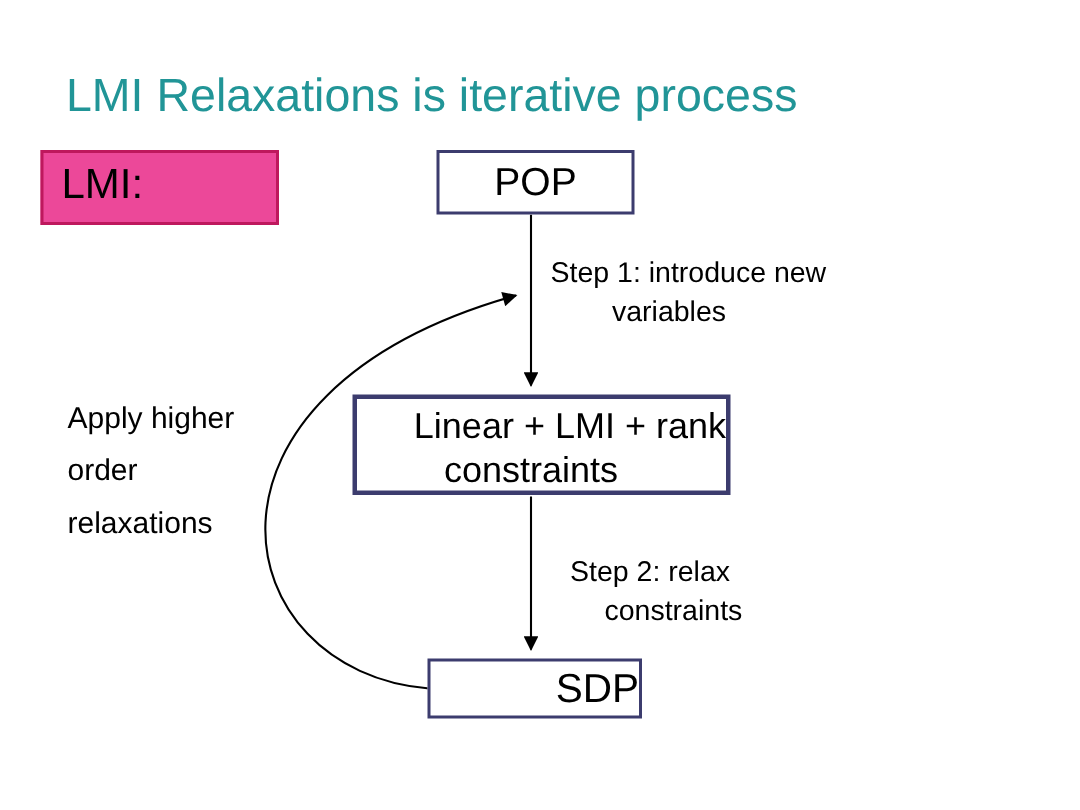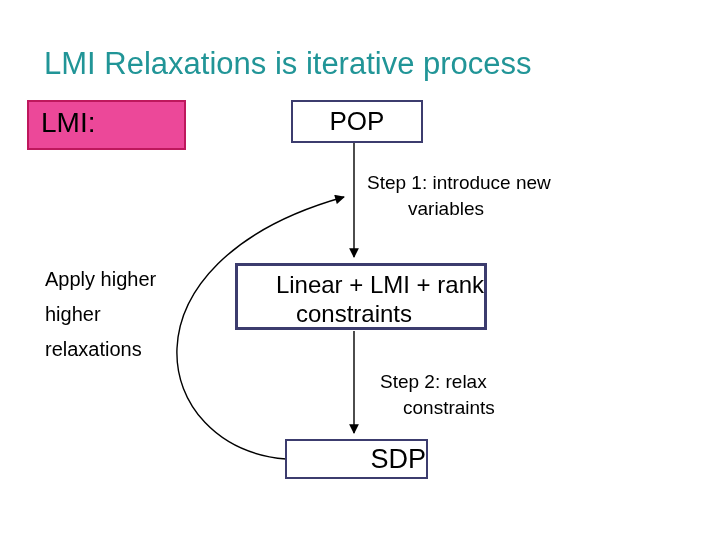--- a/index.html
+++ b/index.html
@@ -128,17 +128,17 @@
     <div class="line2">variables</div>
   </div>
 
   <div class="annotation step2">
     <div class="line1">Step 2: relax</div>
     <div class="line2">constraints</div>
   </div>
 
   <div class="annotation side-note">
     <div>Apply higher</div>
-    <div>higher</div>
+    <div>order</div>
     <div>relaxations</div>
   </div>
 
 </div>
 
 </body></html>

